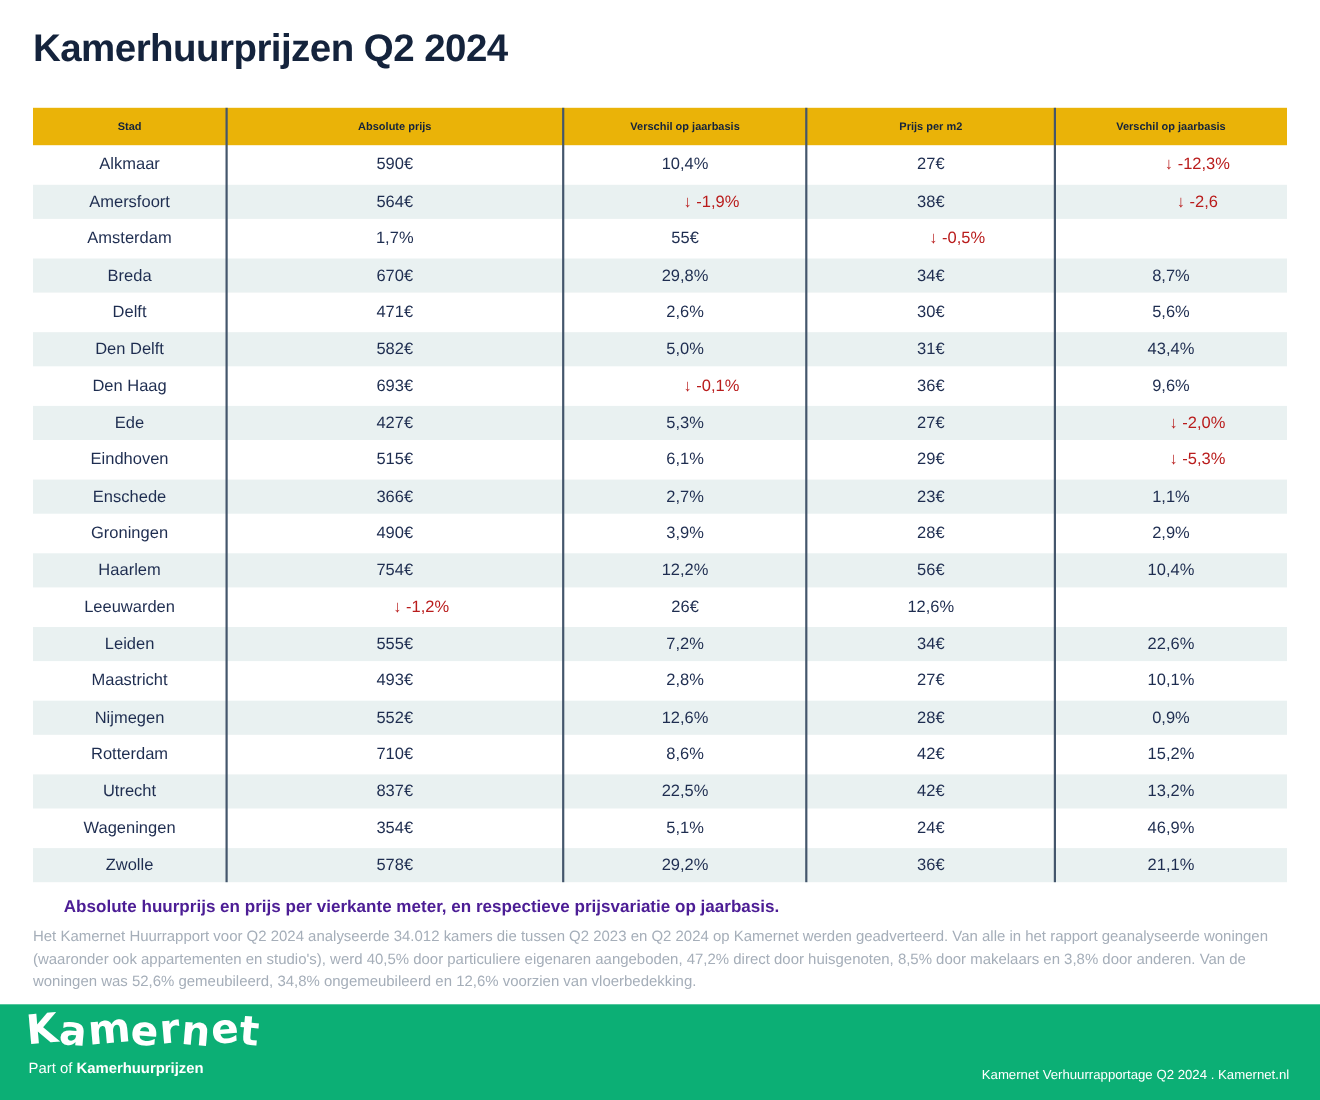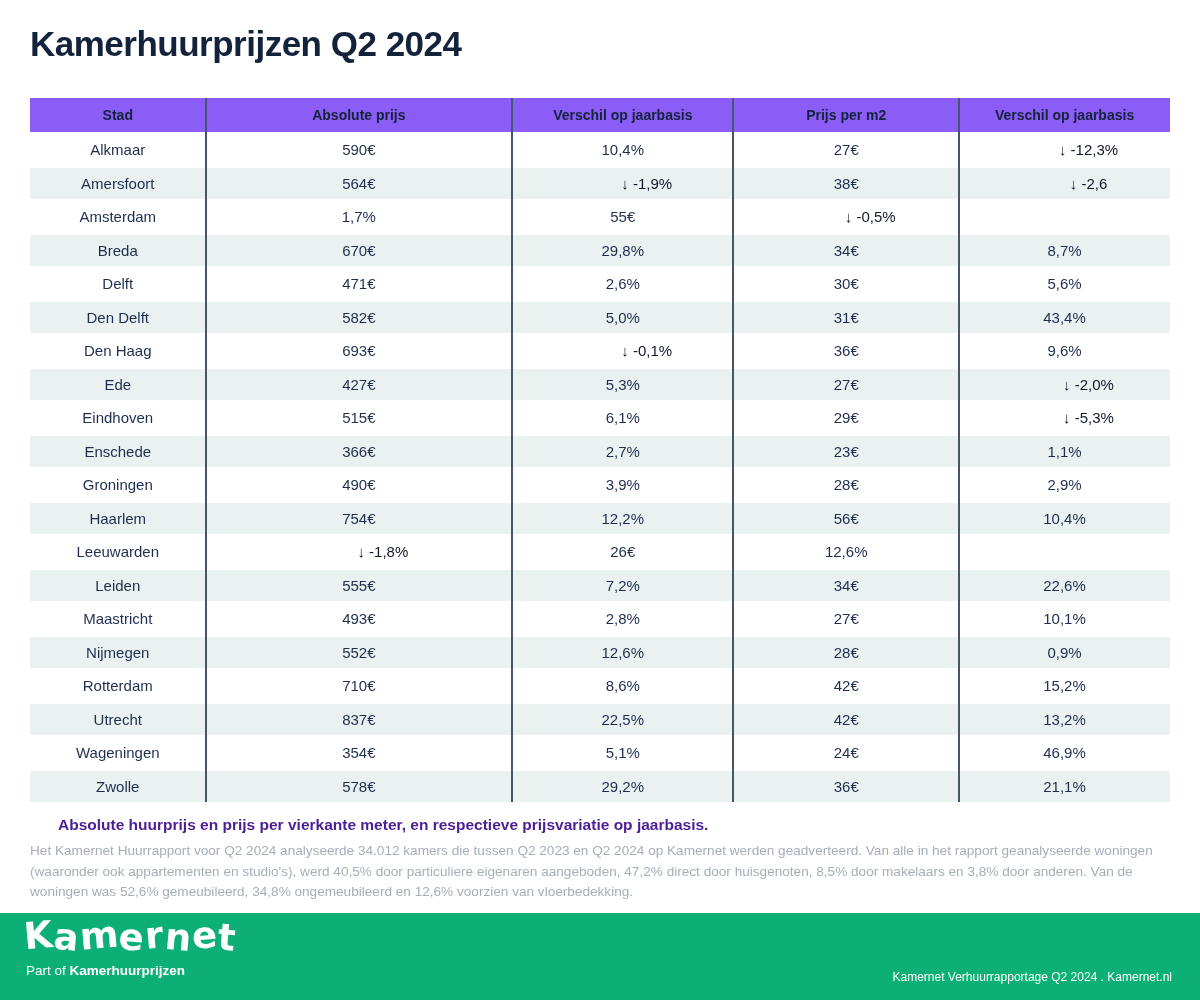--- a/index.html
+++ b/index.html
@@ -15,27 +15,27 @@
   
   .table-wrap{
     position:absolute;left:30px;top:98px;width:1140px;
   }
   .trow{
     display:grid;
     grid-template-columns:15.4% 26.9% 19.4% 19.8% 18.5%;
     align-items:center;
   }
   .header-row{
-    height:34px;background:#8b5cf6;font-weight:700;font-size:14px;color:#14233c;
+    height:34px;background:#eab308;font-weight:700;font-size:10px;color:#14233c;
   }
   .data-row{height:31.5px;margin-top:2px;font-size:15px;color:#1e2d50;}
   .data-row.shade{background:#e9f1f1;}
   .data-row.plain{background:#ffffff;}
   .tcell{ text-align:center;white-space:nowrap;overflow:hidden; }
-  .tcell.neg{color:#0f172a;margin-left:48px;}
+  .tcell.neg{color:#b91c1c;margin-left:48px;}
   .vlines{position:absolute;inset:0;pointer-events:none;}
   .vline{position:absolute;top:0;bottom:0;width:2px;background:#44566c;}
   .vline.v1{left:calc(15.4% - 1px);}
   .vline.v2{left:calc(42.3% - 1px);}
   .vline.v3{left:calc(61.7% - 1px);}
   .vline.v4{left:calc(81.5% - 1px);}
   
   .caption{
     position:absolute;left:30px;top:816px;width:1145px;
     font-size:15.5px;font-weight:700;color:#4c1d95;margin-left:28px;
@@ -159,21 +159,21 @@
       </div>
       <div class="trow data-row shade">
         <div class="tcell">Haarlem</div>
         <div class="tcell">754€</div>
         <div class="tcell">12,2%</div>
         <div class="tcell">56€</div>
         <div class="tcell">10,4%</div>
       </div>
       <div class="trow data-row plain">
         <div class="tcell">Leeuwarden</div>
-        <div class="tcell neg">↓ -1,8%</div>
+        <div class="tcell neg">↓ -1,2%</div>
         <div class="tcell">26€</div>
         <div class="tcell">12,6%</div>
       </div>
       <div class="trow data-row shade">
         <div class="tcell">Leiden</div>
         <div class="tcell">555€</div>
         <div class="tcell">7,2%</div>
         <div class="tcell">34€</div>
         <div class="tcell">22,6%</div>
       </div>

